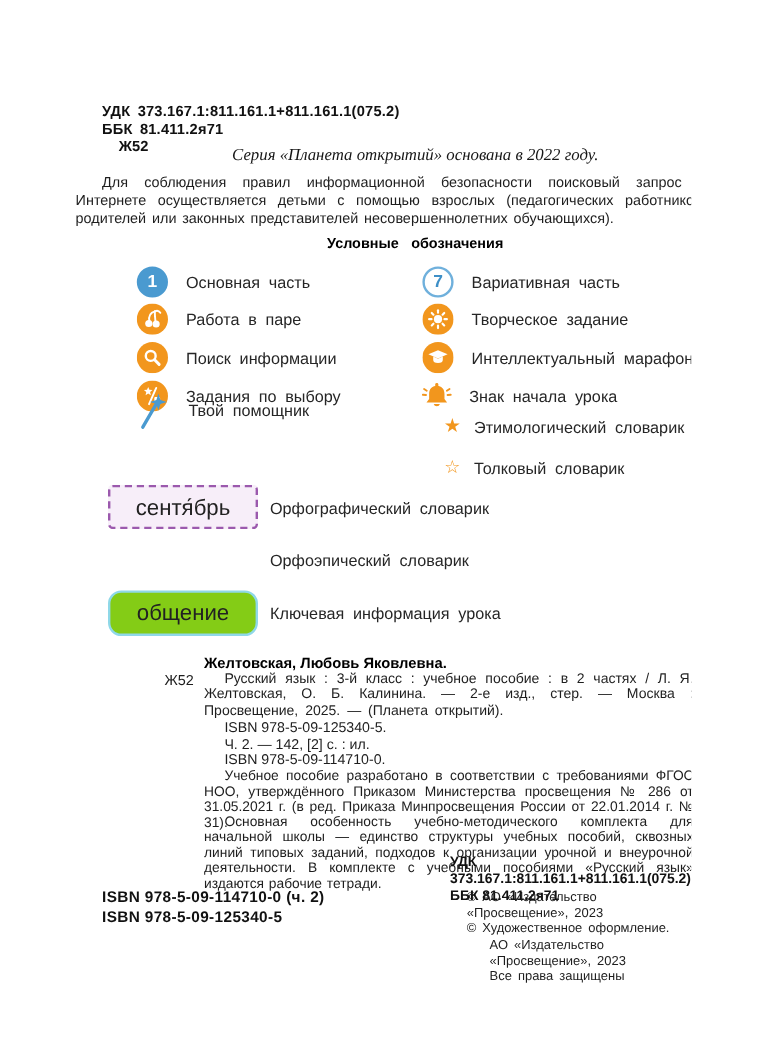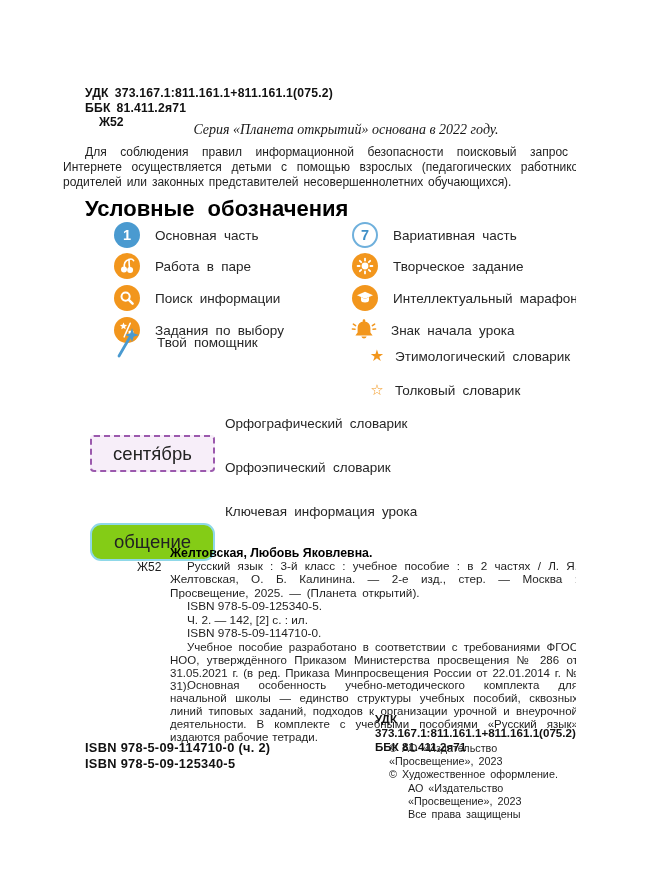--- a/index.html
+++ b/index.html
@@ -8,39 +8,39 @@
   .abs{position:absolute;}
   .hline{font-size:12.2px;font-weight:700;letter-spacing:.2px;display:flex;gap:6px;color:#111;}
   .udk-line{left:85px;top:86px;}
   .bbk-line{left:85px;top:101px;}
   .zh-code{left:99px;top:115px;font-size:12.2px;font-weight:700;color:#111;}
   .age{left:556px;top:80px;width:52px;text-align:right;font-size:18.5px;font-weight:700;color:#111;}
   .series{left:85px;top:122px;width:522px;text-align:center;font-style:italic;
           font-size:14px;font-family:"Liberation Serif",serif;color:#161616;}
   .info{left:63px;top:145px;width:525px;font-size:12px;line-height:15.2px;
         text-align:justify;text-indent:22px;word-spacing:1.5px;}
-  .ltitle{left:85px;top:196px;width:522px;font-weight:700;
-          font-size:22px;word-spacing:7px;color:#000;}
+  .ltitle{left:85px;top:196px;width:522px;text-align:center;font-weight:700;
+          font-size:12px;word-spacing:7px;color:#000;}
   .lrow{display:flex;align-items:center;gap:15px;height:26px;}
   .lrow.left{left:114px;}
   .lrow.right{left:352px;}
   .lrow.wand{left:112px;top:324px;height:36px;}
   .lrow.bellrow{left:350px;top:314px;height:32px;gap:13px;}
   .lrow.small{height:16px;gap:9px;left:368px;}
   .llabel{font-size:13.5px;word-spacing:3.5px;color:#262626;white-space:nowrap;}
   .ncirc{width:26px;height:26px;border-radius:50%;display:flex;align-items:center;
          justify-content:center;font-weight:700;font-size:14.5px;flex:0 0 auto;}
   .ncirc.blue{background:#4A9AD0;color:#fff;}
   .ncirc.outline{width:22px;height:22px;background:#fff;border:2px solid #6FB0DC;color:#3E8FC7;}
   .staricon{width:18px;text-align:center;flex:0 0 18px;line-height:16px;}
   .star-f{color:#F2961D;font-size:16px;}
   .star-o{color:#F2961D;font-size:15px;}
   .icon-svg{flex:0 0 auto;display:block;}
   .sbox{position:absolute;left:90px;width:125px;display:flex;align-items:center;
-        justify-content:center;font-size:18.5px;color:#222;box-sizing:border-box;margin-top:31px;}
+        justify-content:center;font-size:18.5px;color:#222;box-sizing:border-box;}
   .sbox .bold-part{font-weight:700;margin-right:9px;}
   .sbox .bold-part:empty{display:none;margin:0;}
   .sbox.purple{top:404px;height:37px;background:#F7EEF9;border:2px dashed #9B59AD;border-radius:4px;}
   .sbox.orange{top:448px;height:38px;background:#FCF3DC;border:2px dashed #F0921E;border-radius:4px;}
   .sbox.cyan{top:492px;height:38px;background:#84cc16;border:2.5px solid #8FD8E8;border-radius:11px;}
   .slabel{position:absolute;left:225px;font-size:13.5px;word-spacing:3.5px;color:#262626;white-space:nowrap;}
   .slabel.l1{top:416px;} .slabel.l2{top:460px;text-align:center;} .slabel.l3{top:504px;}
   .bib-author{left:170px;top:546px;font-weight:700;font-size:12.3px;color:#000;}
   .bib-code{left:137px;top:560px;font-size:12px;}
   .bib-desc{left:170px;top:559px;width:408px;font-size:11.7px;line-height:13.3px;

